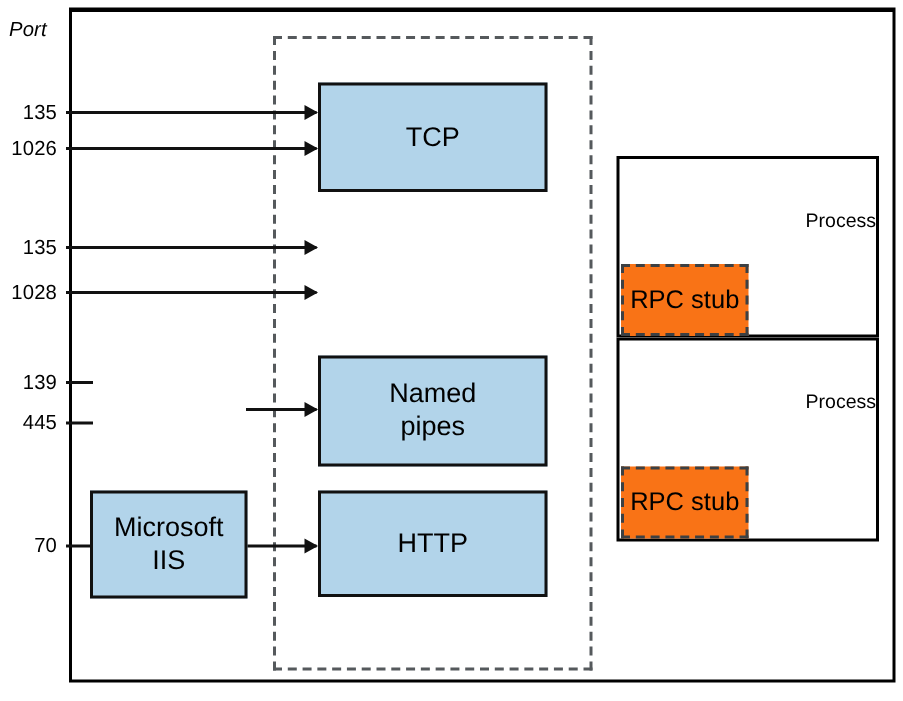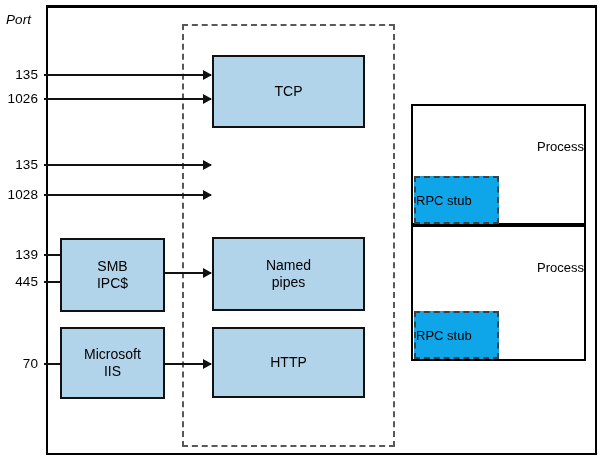--- a/index.html
+++ b/index.html
@@ -71,21 +71,21 @@
 
   
   .blue-box {
     background: #b2d4ea;
     border: 2.5px solid #111111;
     box-sizing: border-box;
     display: flex;
     align-items: center;
     justify-content: center;
     text-align: center;
-    font-size: 14px;
+    font-size: 18px;
     line-height: 1.22;
     color: #000;
   }
 
   
   .process-box {
     background: #ffffff;
     border: 2.5px solid #000000;
     box-sizing: border-box;
     font-size: 13px;
@@ -93,26 +93,27 @@
   }
   .process-title {
     width: 100%;
     text-align: right;
     position: absolute;
     left: 0;
   }
 
   
   .rpc-stub {
-    background: #0ea5e9;
+    background: #f97316;
     border: 2px dashed #3c4043;
     box-sizing: border-box;
     display: flex;
     align-items: center;
-    font-size: 13px;
+    justify-content: center;
+    font-size: 17px;
     color: #000;
   }
 
   
   .hline {
     height: 0;
     border-top: 2px solid #111;
   }
   .arrow-head {
     width: 0; height: 0;
@@ -157,26 +158,20 @@
   <div class="abs hline" style="left:44px; top:281px; width:18px;"></div>
 
   <div class="abs hline" style="left:44px; top:363px; width:18px;"></div>
 
   <div class="abs hline" style="left:164px; top:272px; width:47px;"></div>
   <div class="abs arrow-head" style="left:203px; top:267.5px;"></div>
 
   <div class="abs hline" style="left:164px; top:363px; width:47px;"></div>
   <div class="abs arrow-head" style="left:203px; top:358.5px;"></div>
 
-  <div class="abs blue-box" style="left:60px; top:238px; width:105px; height:74px;">
-    <div>
-      <div>SMB</div>
-      <div>IPC$</div>
-    </div>
-  </div>
 
   <div class="abs blue-box" style="left:60px; top:327px; width:105px; height:72px;">
     <div>
       <div>Microsoft</div>
       <div>IIS</div>
     </div>
   </div>
 
   <div class="abs blue-box" style="left:212px; top:55px; width:153px; height:73px;">
     <div>

